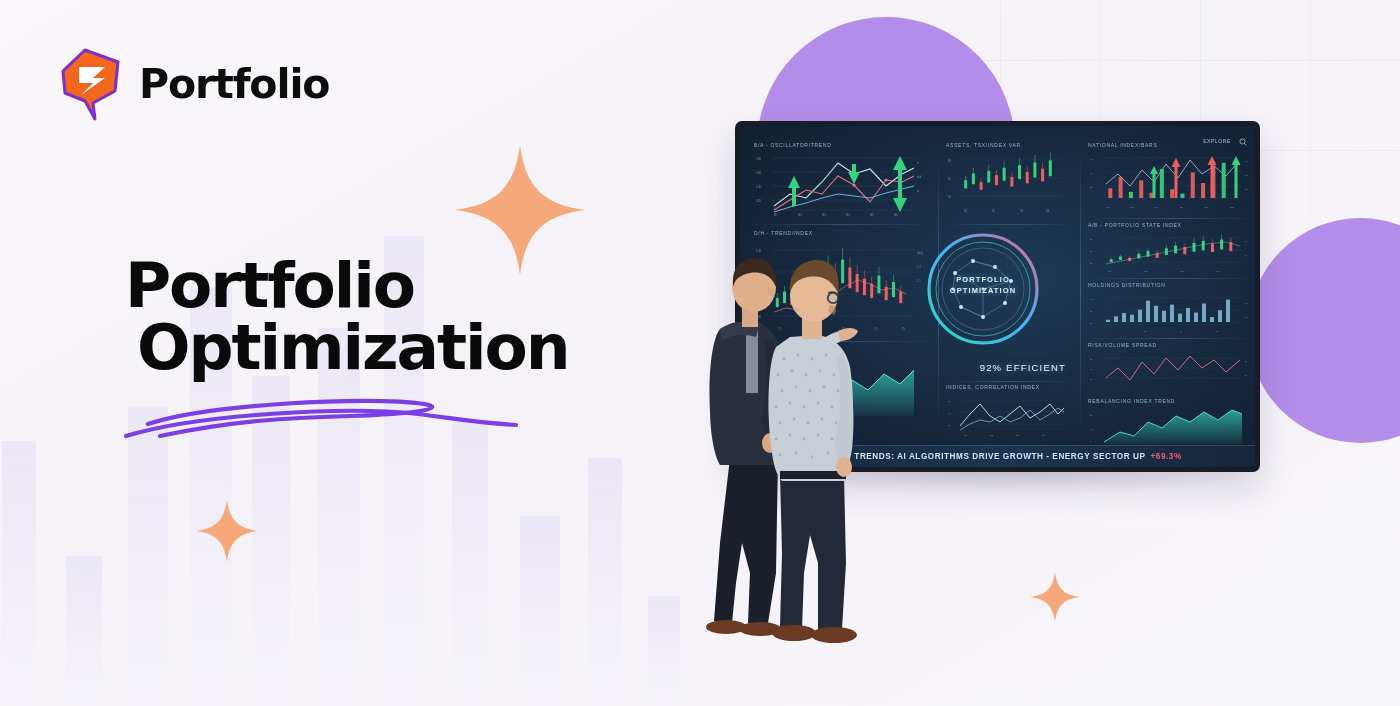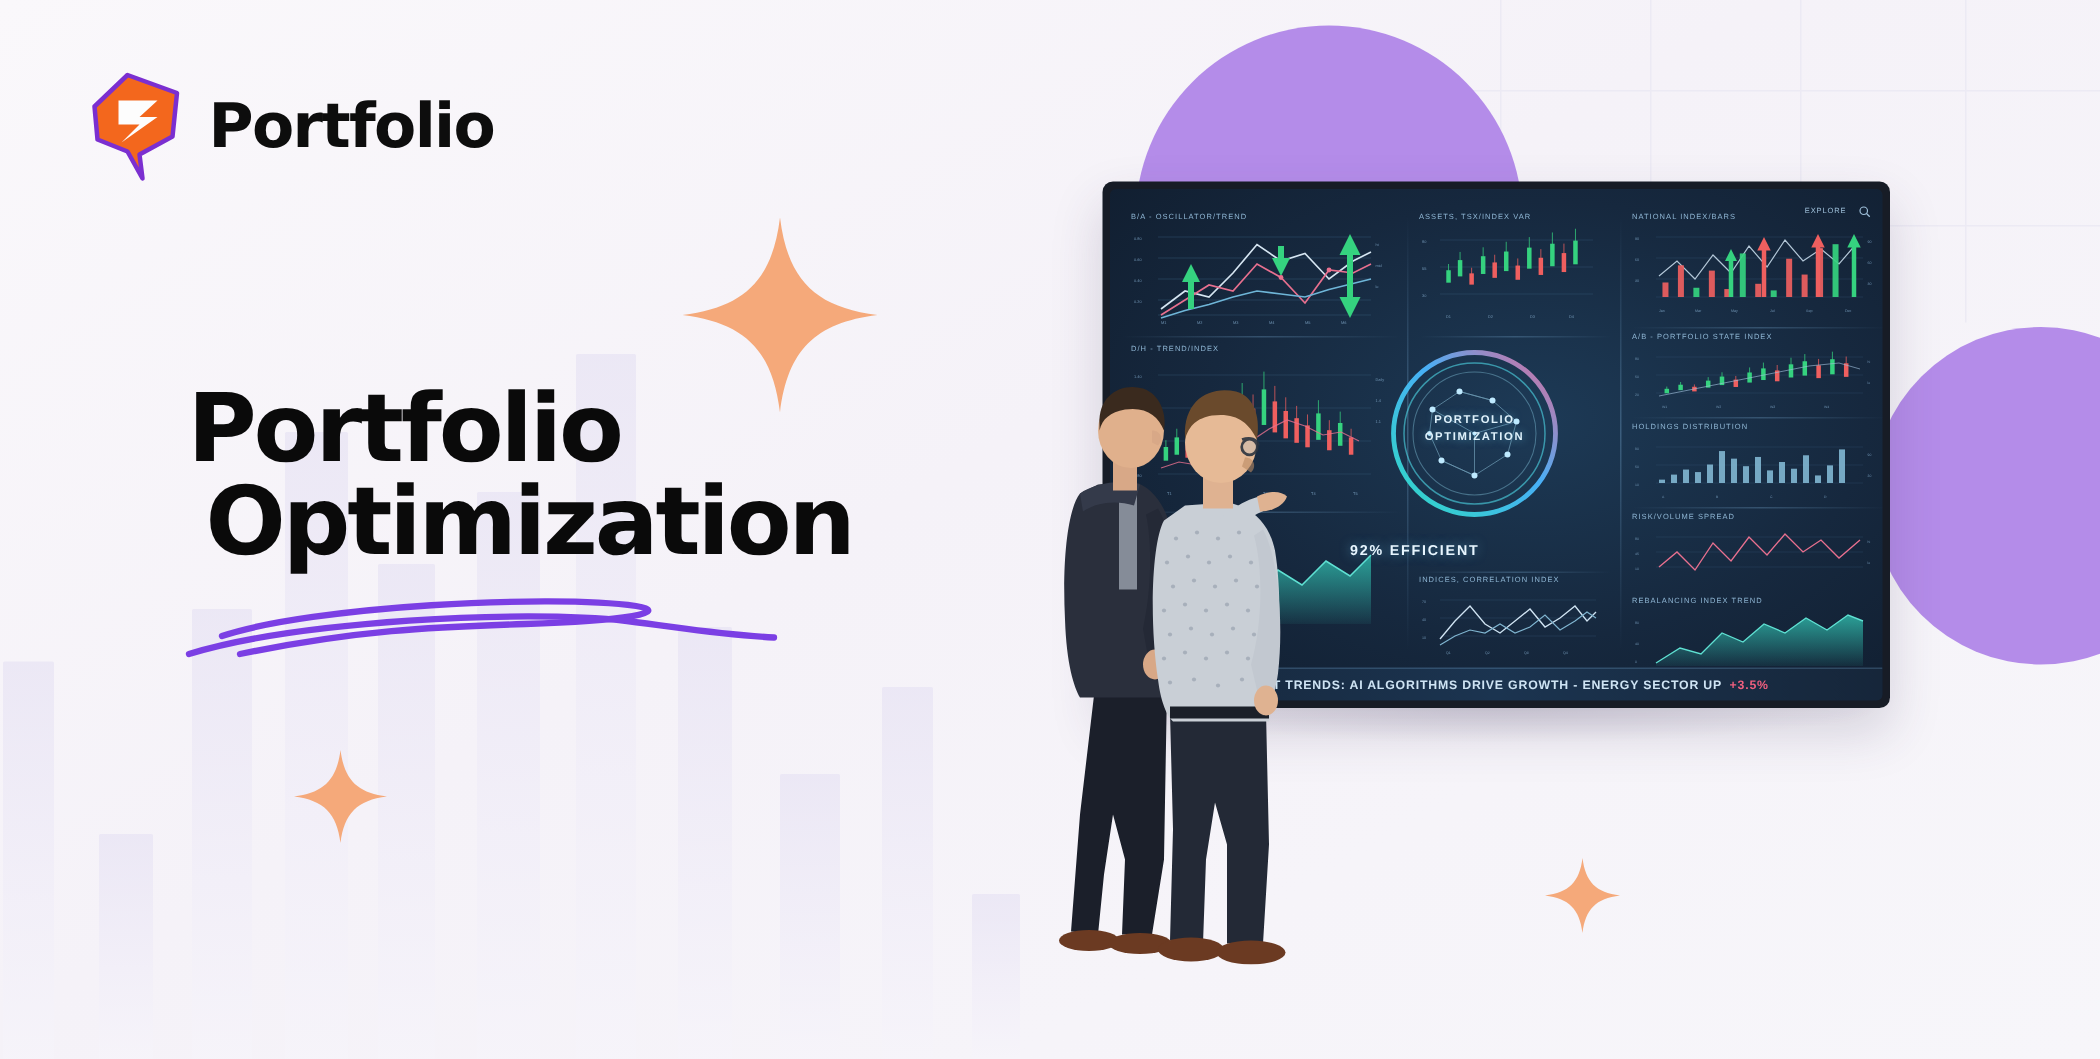--- a/index.html
+++ b/index.html
@@ -58,22 +58,22 @@
 
   .pane{position:absolute;}
   .vdiv{position:absolute;width:1px;background:linear-gradient(180deg,rgba(120,170,210,0),rgba(120,170,210,.35),rgba(120,170,210,0));}
   .hdiv{position:absolute;height:1px;background:linear-gradient(90deg,rgba(120,170,210,0),rgba(120,170,210,.3),rgba(120,170,210,0));}
 
   
   .ring-wrap{position:absolute;left:185px;top:105px;width:116px;height:116px;}
   .ring-text{position:absolute;left:0;right:0;top:44px;text-align:center;color:#dff1fb;
              font-size:7.5px;font-weight:700;letter-spacing:1.1px;line-height:1.45;
              text-shadow:0 0 6px rgba(120,220,255,.55);}
-  .eff-text{position:absolute;left:160px;width:166px;top:236px;text-align:left;color:#e8f6ff;
-            font-size:9.5px;font-weight:700;letter-spacing:1.2px;text-shadow:0 0 7px rgba(120,220,255,.5);}
+  .eff-text{position:absolute;left:160px;width:166px;top:236px;text-align:right;color:#e8f6ff;
+            font-size:9.5px;font-weight:400;letter-spacing:1.2px;text-shadow:0 0 7px rgba(120,220,255,.5);}
 
   
   .ticker{position:absolute;left:0;right:0;bottom:0;height:21px;
           background:linear-gradient(90deg,#16263a,#1b3450 50%,#16263a);
           border-top:1px solid rgba(120,170,210,.25);
           display:flex;align-items:center;justify-content:center;gap:5px;}
   .ticker .t1{font-size:8.2px;color:#cfe4f4;letter-spacing:.55px;font-weight:600;white-space:nowrap;}
   .ticker .t2{font-size:8.2px;color:#ef5f7e;letter-spacing:.55px;font-weight:700;}
   .ticker .t0{font-size:8.2px;color:#cfe4f4;letter-spacing:.55px;font-weight:600;
               position:absolute;left:40px;}
@@ -575,21 +575,21 @@
             <text x="2" y="10">80</text>
               <text x="2" y="24">40</text>
               <text x="2" y="36">0</text>
           </g>
         </svg>
       </div>
 
       <div class="ticker">
         <span class="t0">ANALYSIS</span>
         <span class="t1">MARKET TRENDS: AI ALGORITHMS DRIVE GROWTH - ENERGY SECTOR UP</span>
-        <span class="t2">+3.5%</span>
+        <span class="t2">+69.3%</span>
       </div>
 
     </div>
   </div>
 
   <div class="people">
     <svg width="215" height="400" viewBox="0 0 215 400">
 
       <g>
 

